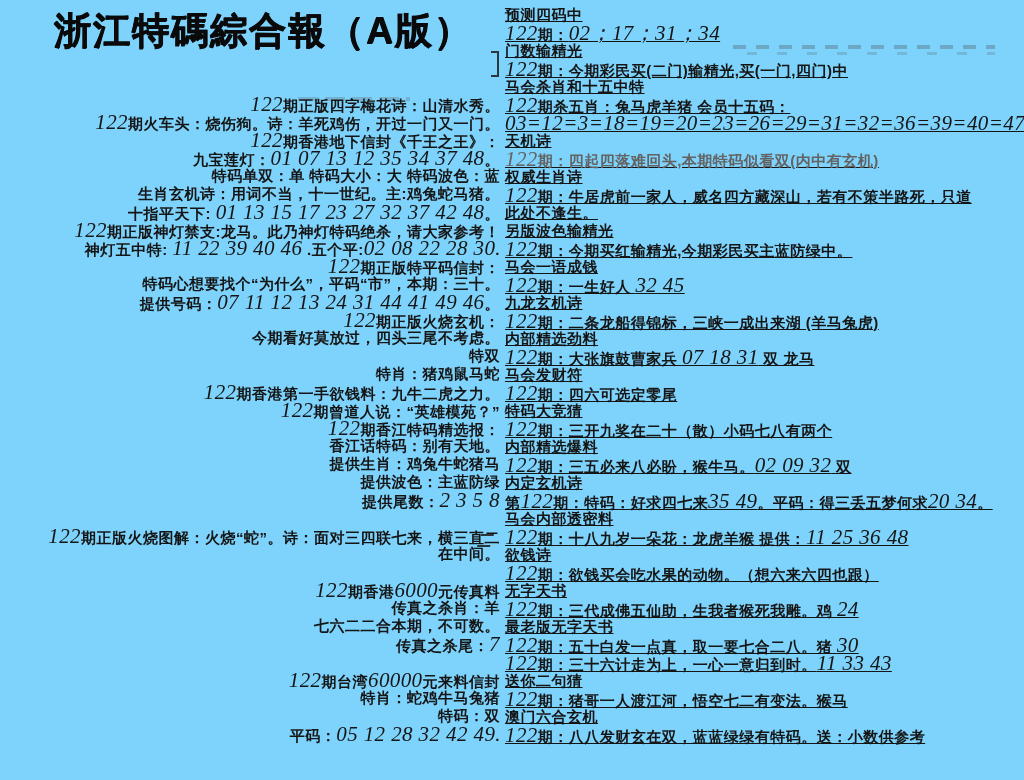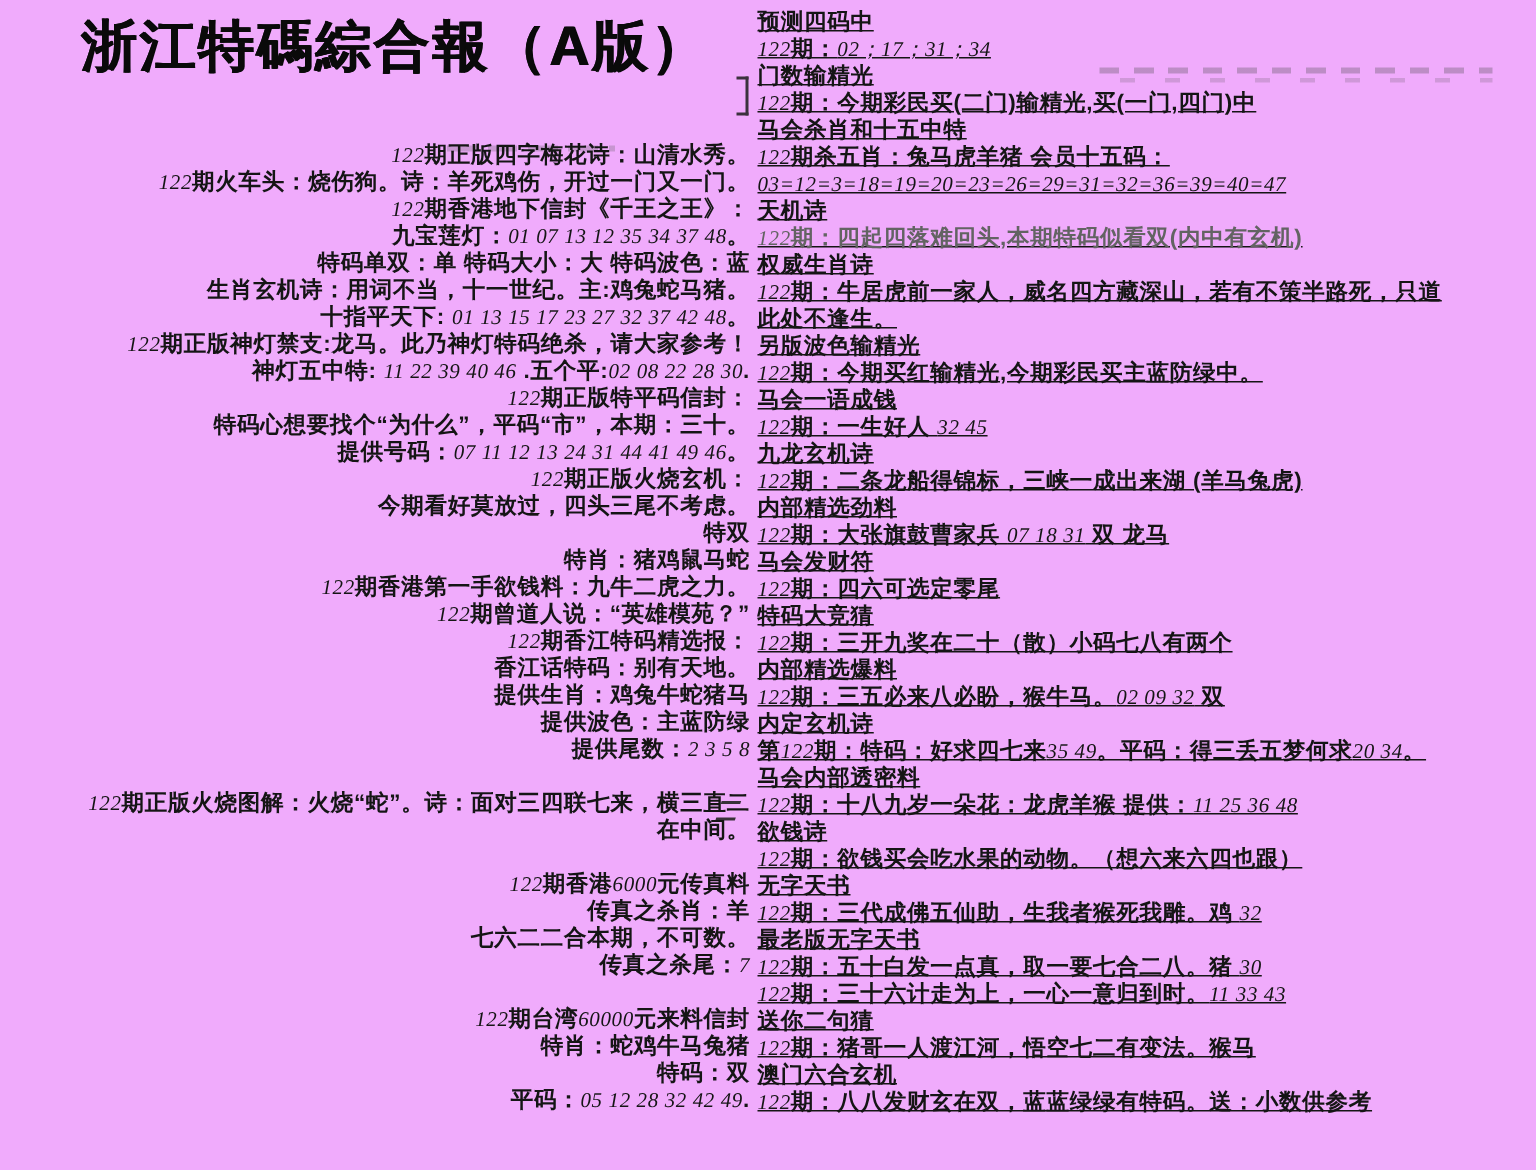--- a/index.html
+++ b/index.html
@@ -1,32 +1,32 @@
 <!DOCTYPE html>
 <html><head>
 <meta charset="utf-8">
 <style>
   html,body{margin:0;padding:0;background:#e9e9e6;}
   .page{
-    position:relative;width:1024px;height:780px;background:#f0abfc;overflow:hidden;
+    position:relative;width:1024px;height:780px;background:#7dd3fc;overflow:hidden;
     font-family:"Liberation Sans","DejaVu Sans",sans-serif;color:#151515;
   }
   .title{
     position:absolute;left:54px;top:6px;font-size:37px;font-weight:900;
     letter-spacing:2px;color:#0a0a0a;white-space:nowrap;
     text-shadow:0.8px 0 0 #0a0a0a,0 0.6px 0 #0a0a0a;
   }
   .col{position:absolute;font-size:15px;font-weight:700;line-height:18px;
        letter-spacing:0.5px;white-space:nowrap;}
   .col-left{left:38px;top:95px;width:462px;text-align:right;}
   .col-right{left:505px;top:6px;width:519px;text-decoration:underline;}
   .line{height:18px;}
   .line .num{
     font-family:"Liberation Serif","DejaVu Serif",serif;font-style:italic;
-    font-weight:400;font-size:14px;letter-spacing:0.4px;
+    font-weight:400;font-size:21px;letter-spacing:0.4px;
   }
   .line.faint{color:#636363;font-weight:600;}
   
   .artifact{position:absolute;}
   .artifact-dashes{
     left:733px;top:45px;width:262px;height:11px;opacity:.55;
     background:
       repeating-linear-gradient(90deg,rgba(70,70,70,.55) 0 13px,transparent 13px 23px),
       repeating-linear-gradient(90deg,transparent 0 6px,rgba(70,70,70,.35) 6px 16px,transparent 16px 30px);
     background-size:100% 4px,100% 3px;
@@ -122,21 +122,21 @@
       <div class="line"><span class="num">122</span>期：三开九奖在二十（散）小码七八有两个</div>
       <div class="line">内部精选爆料</div>
       <div class="line"><span class="num">122</span>期：三五必来八必盼，猴牛马。<span class="num">02 09 32</span> 双</div>
       <div class="line">内定玄机诗</div>
       <div class="line">第<span class="num">122</span>期：特码：好求四七来<span class="num">35 49</span>。平码：得三丢五梦何求<span class="num">20 34</span>。</div>
       <div class="line">马会内部透密料</div>
       <div class="line"><span class="num">122</span>期：十八九岁一朵花：龙虎羊猴 提供：<span class="num">11 25 36 48</span></div>
       <div class="line">欲钱诗</div>
       <div class="line"><span class="num">122</span>期：欲钱买会吃水果的动物。（想六来六四也跟）</div>
       <div class="line">无字天书</div>
-      <div class="line"><span class="num">122</span>期：三代成佛五仙助，生我者猴死我雕。鸡 <span class="num">32</span></div>
+      <div class="line"><span class="num">122</span>期：三代成佛五仙助，生我者猴死我雕。鸡 <span class="num">24</span></div>
       <div class="line">最老版无字天书</div>
       <div class="line"><span class="num">122</span>期：五十白发一点真，取一要七合二八。猪 <span class="num">30</span></div>
       <div class="line"><span class="num">122</span>期：三十六计走为上，一心一意归到时。<span class="num">11 33 43</span></div>
       <div class="line">送你二句猜</div>
       <div class="line"><span class="num">122</span>期：猪哥一人渡江河，悟空七二有变法。猴马</div>
       <div class="line">澳门六合玄机</div>
       <div class="line"><span class="num">122</span>期：八八发财玄在双，蓝蓝绿绿有特码。送：小数供参考</div>
     </div>
 </div>
 

